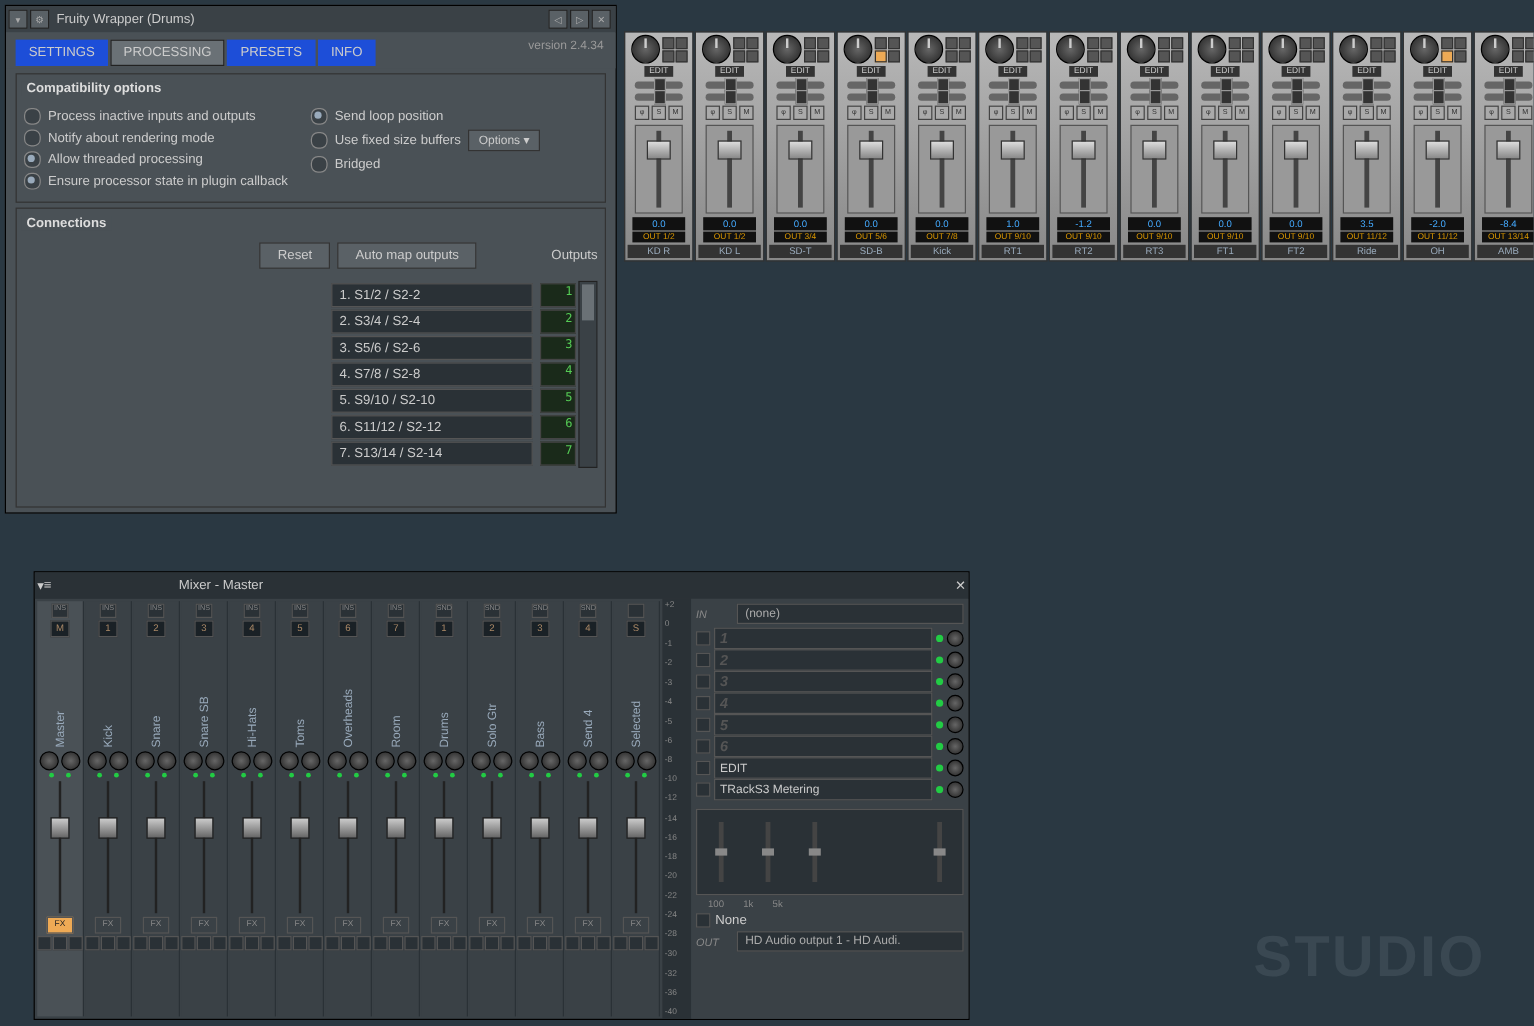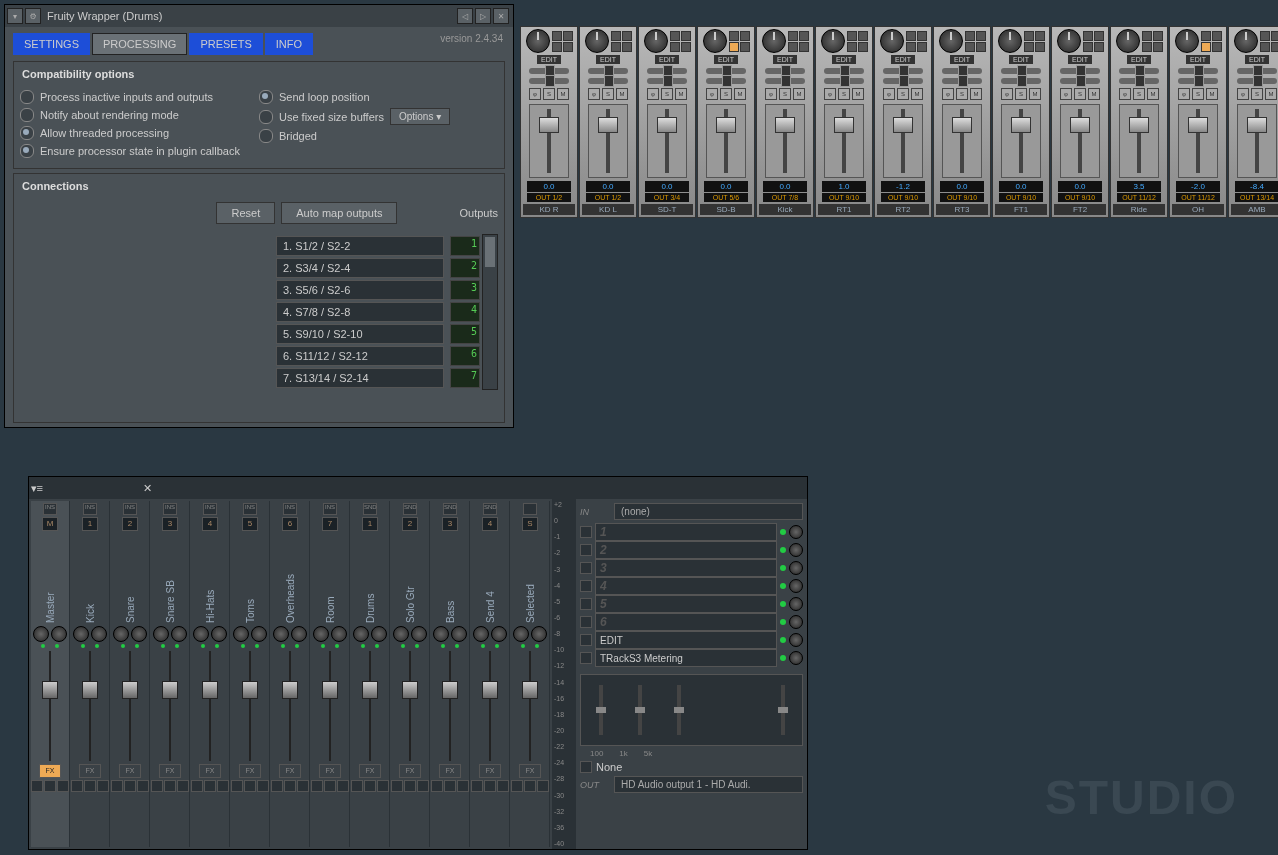--- a/index.html
+++ b/index.html
@@ -591,20 +591,21 @@
     <div class="d-out">OUT 13/14</div>
     <div class="d-name">AMB</div>
     </div>
   </div>
 
 <div class="mixer">
   <div class="mixer-title">
     <div class="tiny-btn">▾</div>
     <div class="tiny-btn">≡</div>
     <div style="width:100px"></div>
+    <span class="t">Mixer - Master</span>
     <div class="tiny-btn">✕</div>
   </div>
   <div class="mixer-body">
     <div class="mix-tracks" id="mixtracks">
         <div class="mix-ch sel">
     <div class="mx-top">
             <div class="mx-sq">INS</div>
           </div>
     <div class="mx-idx">M</div>
     <div class="mx-label">Master</div>

